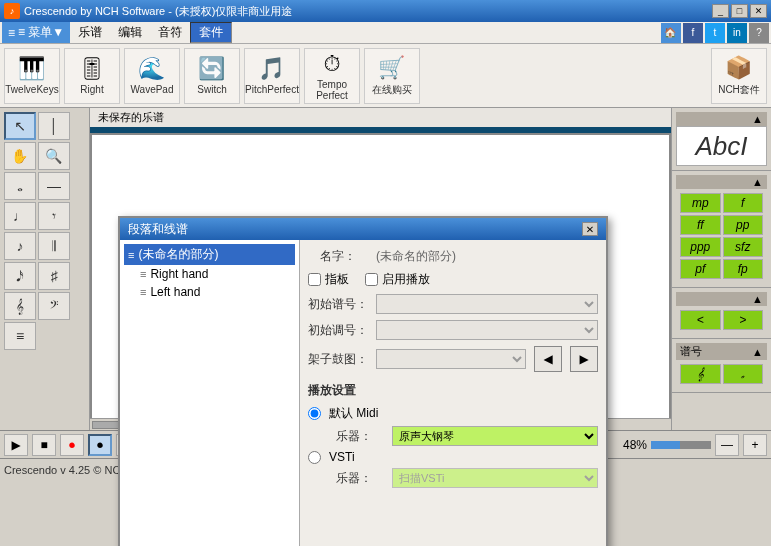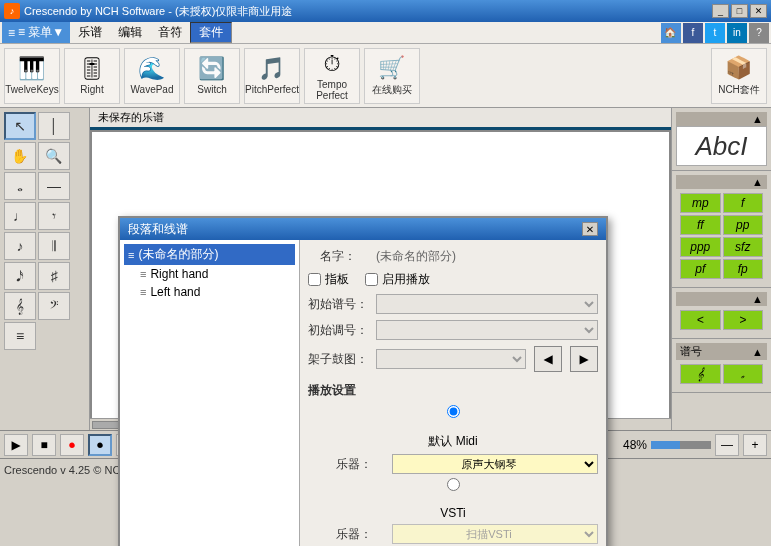--- a/index.html
+++ b/index.html
@@ -111,21 +111,21 @@
     #score-area {
       flex: 1;
       background: #888;
       position: relative;
       overflow: hidden;
     }
     #score-label {
       background: #e8e5e0;
       padding: 2px 8px;
       font-size: 11px;
-      border-bottom: 3px solid #0c4a6e;
+      border-bottom: 6px solid #0c4a6e;
     }
     #score-content {
       background: white;
       margin: 2px;
       height: calc(100% - 26px);
     }
 
     
     #right-panel {
       width: 100px;
@@ -295,43 +295,42 @@
       gap: 8px;
       font-size: 12px;
     }
     .form-label { width: 60px; text-align: center; color: #333; white-space: nowrap; }
     .form-value { color: #666; flex: 1; }
     .checkbox-row { display: flex; gap: 16px; align-items: center; }
     .checkbox-item { display: flex; align-items: center; gap: 4px; }
     .form-select {
       flex: 1;
       height: 20px;
-      background: #fef9c3;
+      background: #bef264;
       border: 1px solid #aaa;
       font-size: 11px;
       padding: 0 2px;
-      text-align: center;
     }
     .form-input {
       flex: 1;
       height: 20px;
       background: #e8e5e0;
       border: 1px solid #aaa;
       font-size: 11px;
       padding: 0 2px;
       color: #999;
     }
     .section-label {
       font-size: 12px;
       font-weight: bold;
       color: #333;
       margin-top: 4px;
     }
     .radio-group { display: flex; flex-direction: column; gap: 4px; }
-    .radio-with-row { display: flex; align-items: center; gap: 15px; flex-direction: column; }
+    .radio-with-row { display: flex; align-items: center; gap: 8px; }
     .small-icon-btn {
       width: 28px; height: 26px;
       background: #e8e5e0;
       border: 1px solid #888;
       display: flex; align-items: center; justify-content: center;
       cursor: pointer; font-size: 12px;
     }
 
     
     ::-webkit-scrollbar { width: 8px; height: 8px; }

